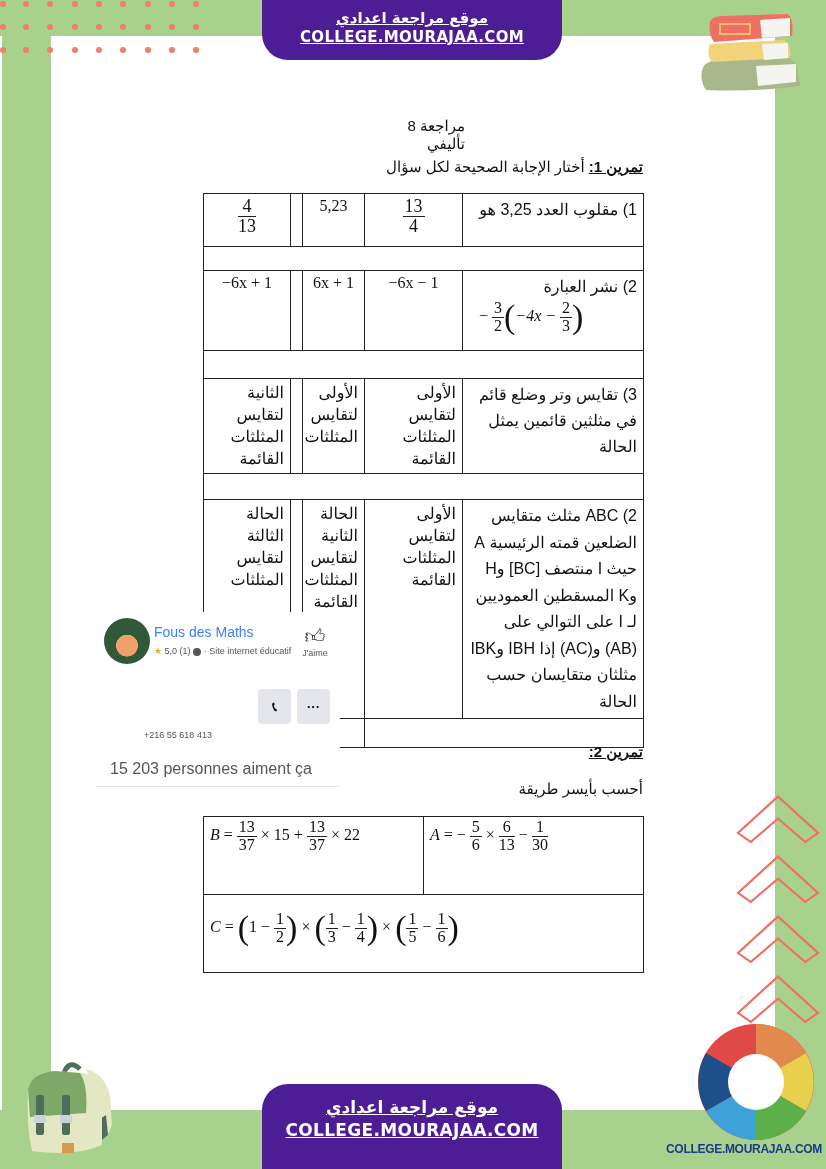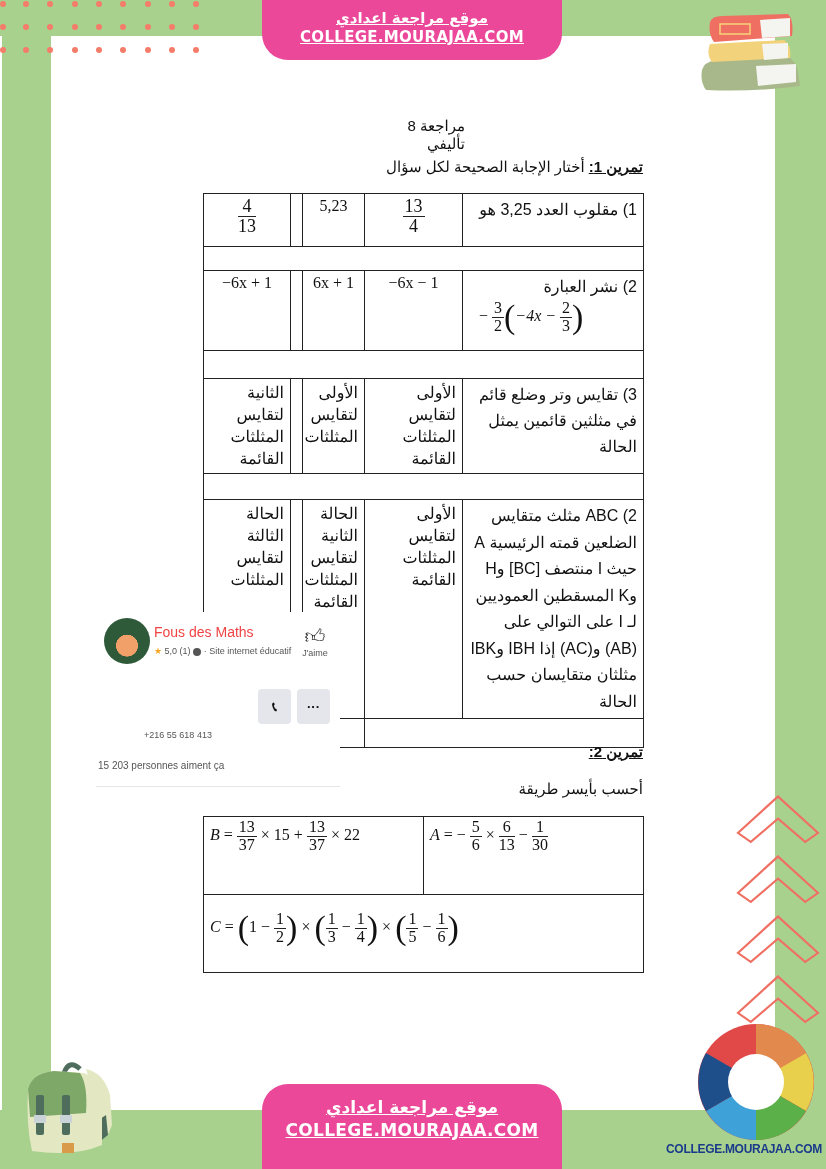--- a/index.html
+++ b/index.html
@@ -9,21 +9,21 @@
   
   .g { position: absolute; background: #a9d18e; }
   .top-band { left: 0; top: 0; width: 826px; height: 36px; }
   .left-strip { left: 2px; top: 0; width: 49px; height: 1169px; }
   .right-strip { left: 775px; top: 0; width: 51px; height: 1169px; }
   .bottom-band { left: 0; top: 1110px; width: 826px; height: 59px; }
 
   .dots { position: absolute; left: 0; top: 0; width: 210px; height: 60px; }
   .dot { position: absolute; width: 6px; height: 6px; border-radius: 50%; background: #f47c6a; }
 
-  .tab { position: absolute; background: #ec4899; text-align: center; color: #fff; }
+  .tab { position: absolute; background: #4c1d95; text-align: center; color: #fff; }
   .tab-top { left: 262px; top: 0; width: 300px; height: 60px; border-radius: 0 0 26px 26px; padding-top: 9px; }
   .tab-bottom { left: 262px; top: 1084px; width: 300px; height: 85px; border-radius: 26px 26px 0 0; padding-top: 12px; }
   .tab .ar { font-size: 15px; font-weight: bold; text-decoration: underline; line-height: 18px; direction: rtl; }
   .tab .en { font-size: 15px; font-weight: bold; text-decoration: underline; line-height: 20px; letter-spacing: 0.3px; }
   .tab-bottom .ar { font-size: 17px; line-height: 22px; }
   .tab-bottom .en { font-size: 17px; line-height: 24px; }
 
   .books { position: absolute; left: 696px; top: 10px; width: 110px; height: 85px; }
   .backpack { position: absolute; left: 14px; top: 1055px; width: 100px; height: 105px; }
   .wheel { position: absolute; left: 694px; top: 1020px; width: 124px; height: 124px; }
@@ -47,29 +47,29 @@
   .frac .d { display: block; }
   .big .frac { font-size: 18px; }
   .sep { height: 24px; }
   .math { font-family: "Liberation Serif", serif; font-size: 18px; white-space: nowrap; }
   .math i { font-style: italic; }
   .paren { font-size: 34px; vertical-align: middle; font-weight: 200; }
 
   
   .fb { position: absolute; left: 96px; top: 612px; width: 244px; height: 175px; background: #fff; border-bottom: 1px solid #e5e5e5; font-family: "Liberation Sans", sans-serif; }
   .fb-avatar { position: absolute; left: 8px; top: 6px; width: 46px; height: 46px; border-radius: 50%; background: radial-gradient(circle at 50% 60%, #f2a06a 0 30%, #2e5a3a 31% 100%); overflow: hidden; }
-  .fb-name { position: absolute; left: 58px; top: 12px; font-size: 14px; color: #ef4444; }
+  .fb-name { position: absolute; left: 58px; top: 12px; font-size: 14px; color: #3b82f6; }
   .fb-meta { position: absolute; left: 58px; top: 34px; font-size: 9px; color: #555; white-space: nowrap; }
   .fb-meta .star { color: #f5a623; }
   .fb-like { position: absolute; left: 202px; top: 12px; width: 34px; text-align: center; font-size: 9px; color: #555; }
   .fb-like .thumb { font-size: 20px; color: #333; display: block; line-height: 24px; }
   .fb-wa { position: absolute; left: 8px; top: 77px; width: 148px; height: 35px; background: #1b74e4; border-radius: 4px; color: #fff; font-size: 12px; text-align: center; line-height: 35px; }
   .fb-btn { position: absolute; top: 77px; width: 33px; height: 35px; background: #e4e6eb; border-radius: 4px; text-align: center; line-height: 35px; font-size: 13px; color: #111; font-weight: bold; }
   .fb-phone { position: absolute; left: 8px; top: 118px; width: 148px; text-align: center; font-size: 9px; color: #555; }
-  .fb-likes { position: absolute; left: 2px; top: 148px; font-size: 10px; color: #555; }
+  .fb-likes { position: absolute; left: 14px; top: 148px; font-size: 16px; color: #555; }
 </style>
 </head>
 <body>
 
 <div class="g top-band"></div>
 <div class="g left-strip"></div>
 <div class="g right-strip"></div>
 <div class="g bottom-band"></div>
 
 <div class="dots">

